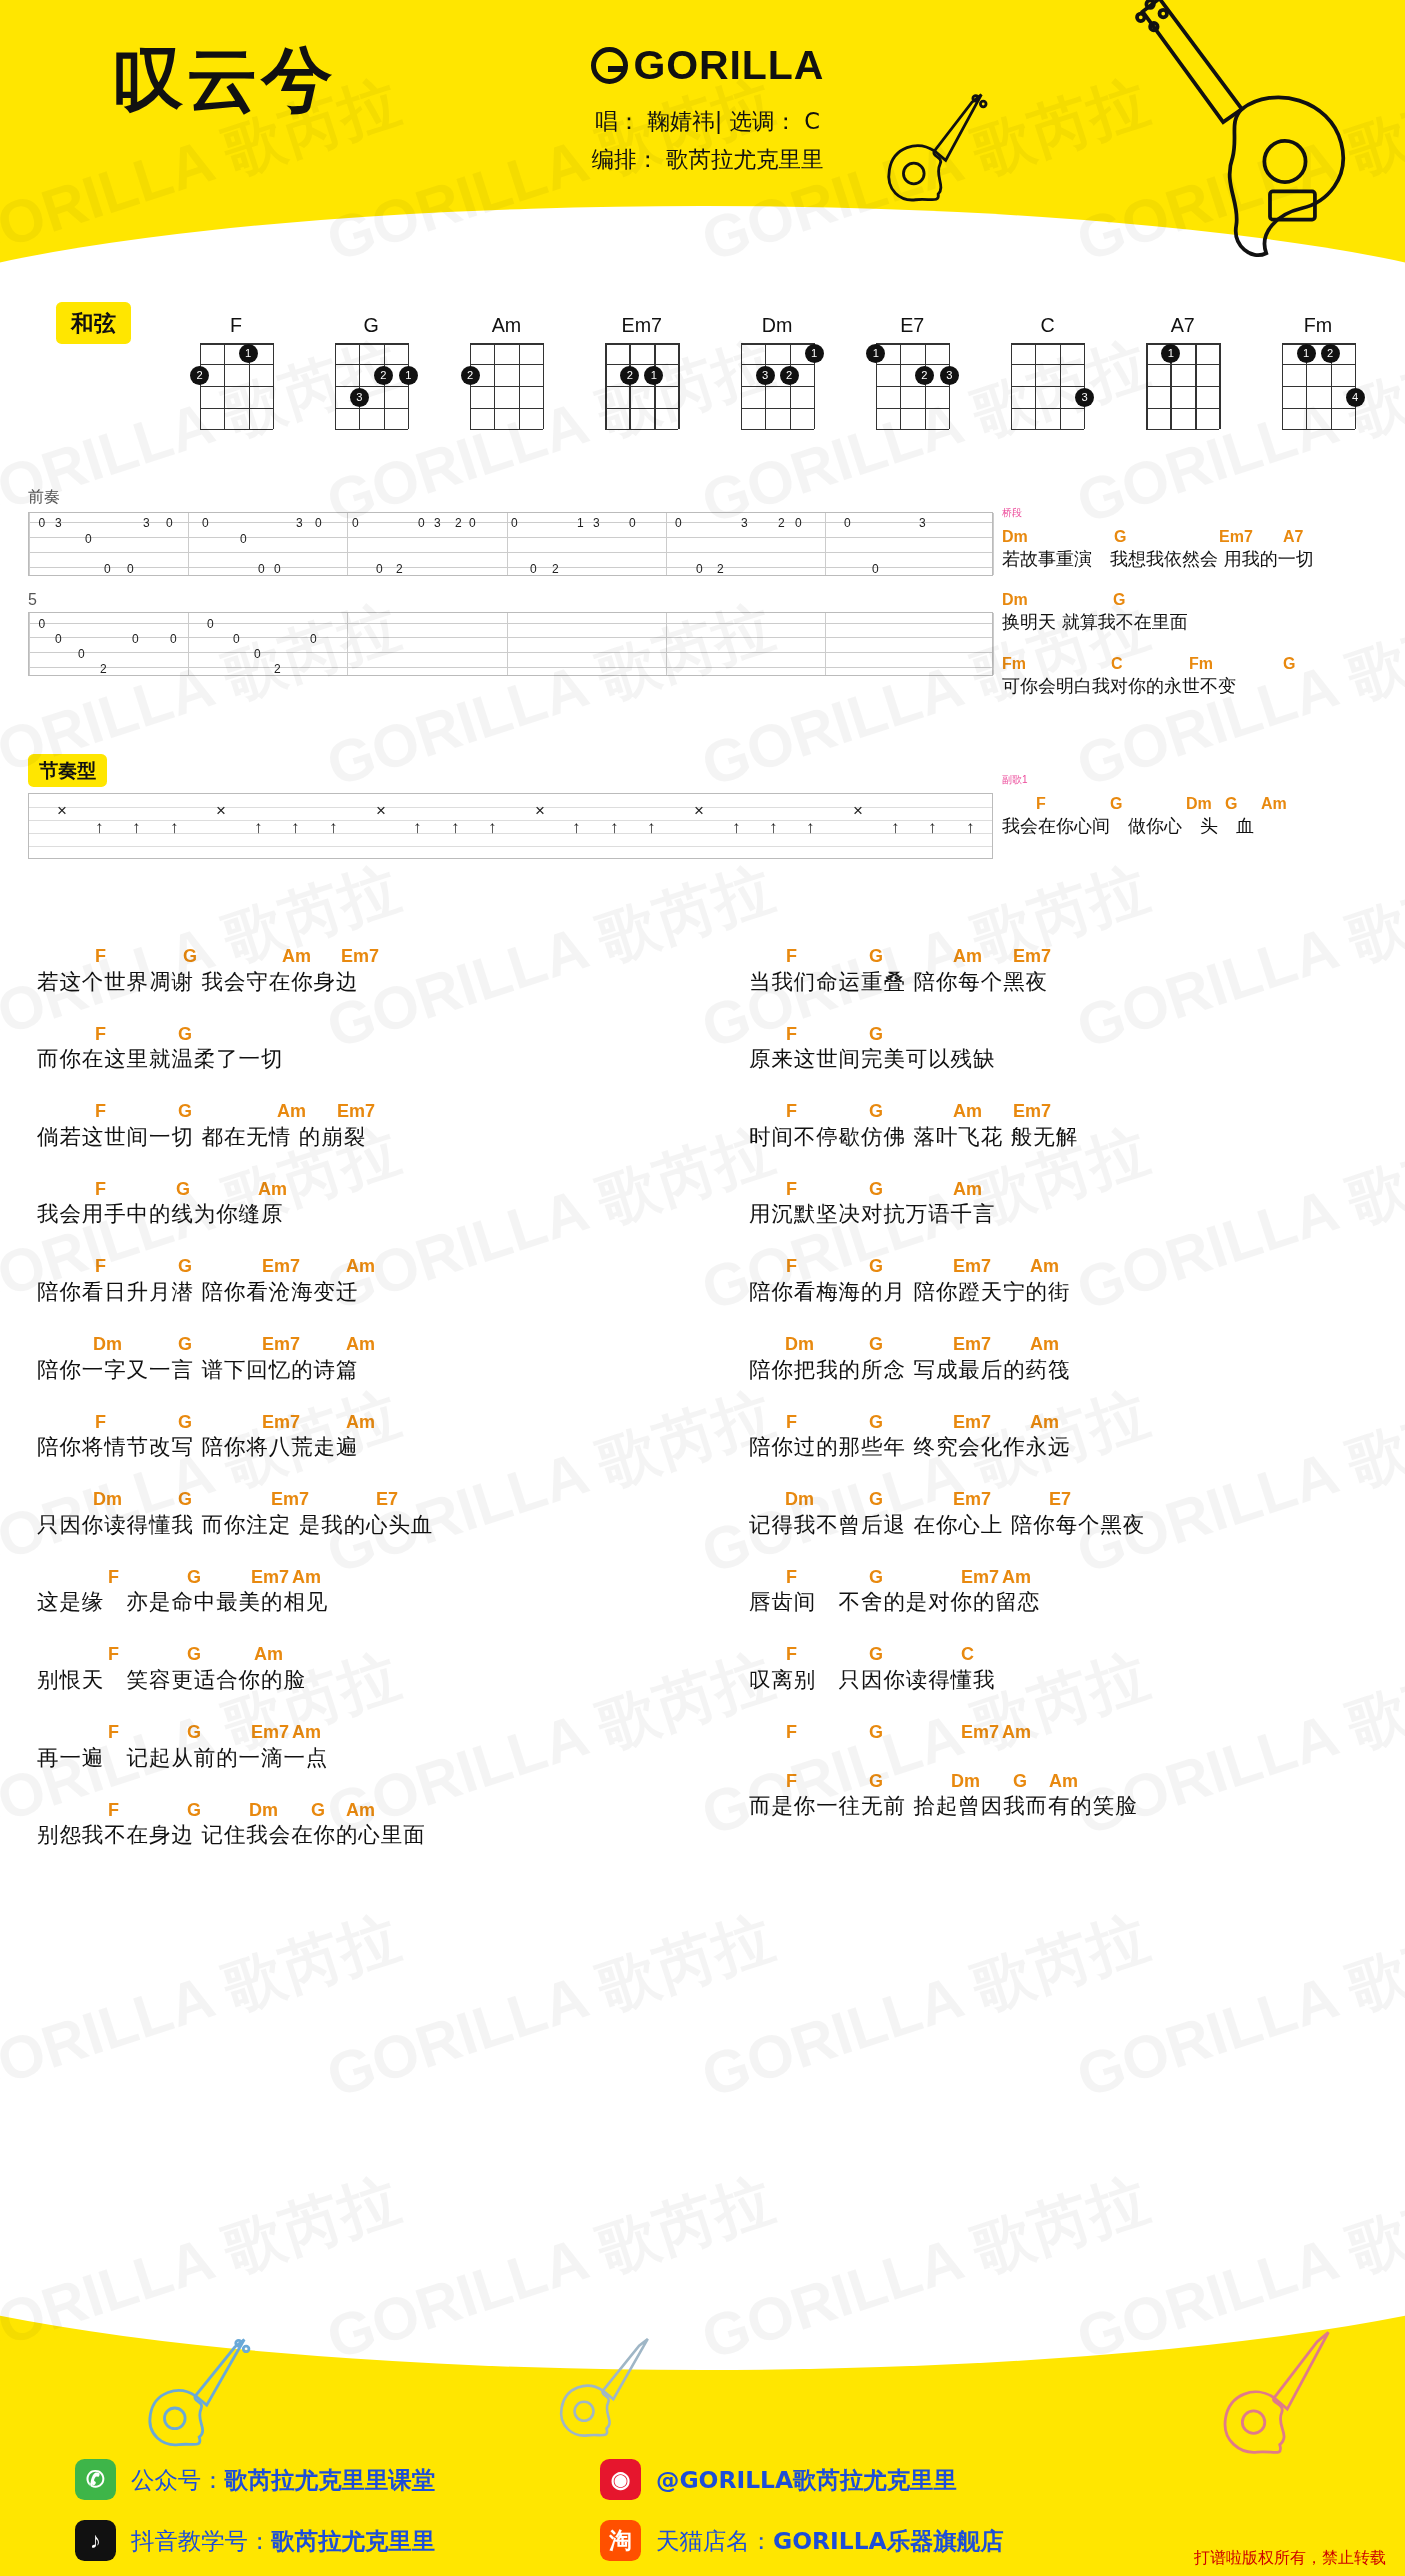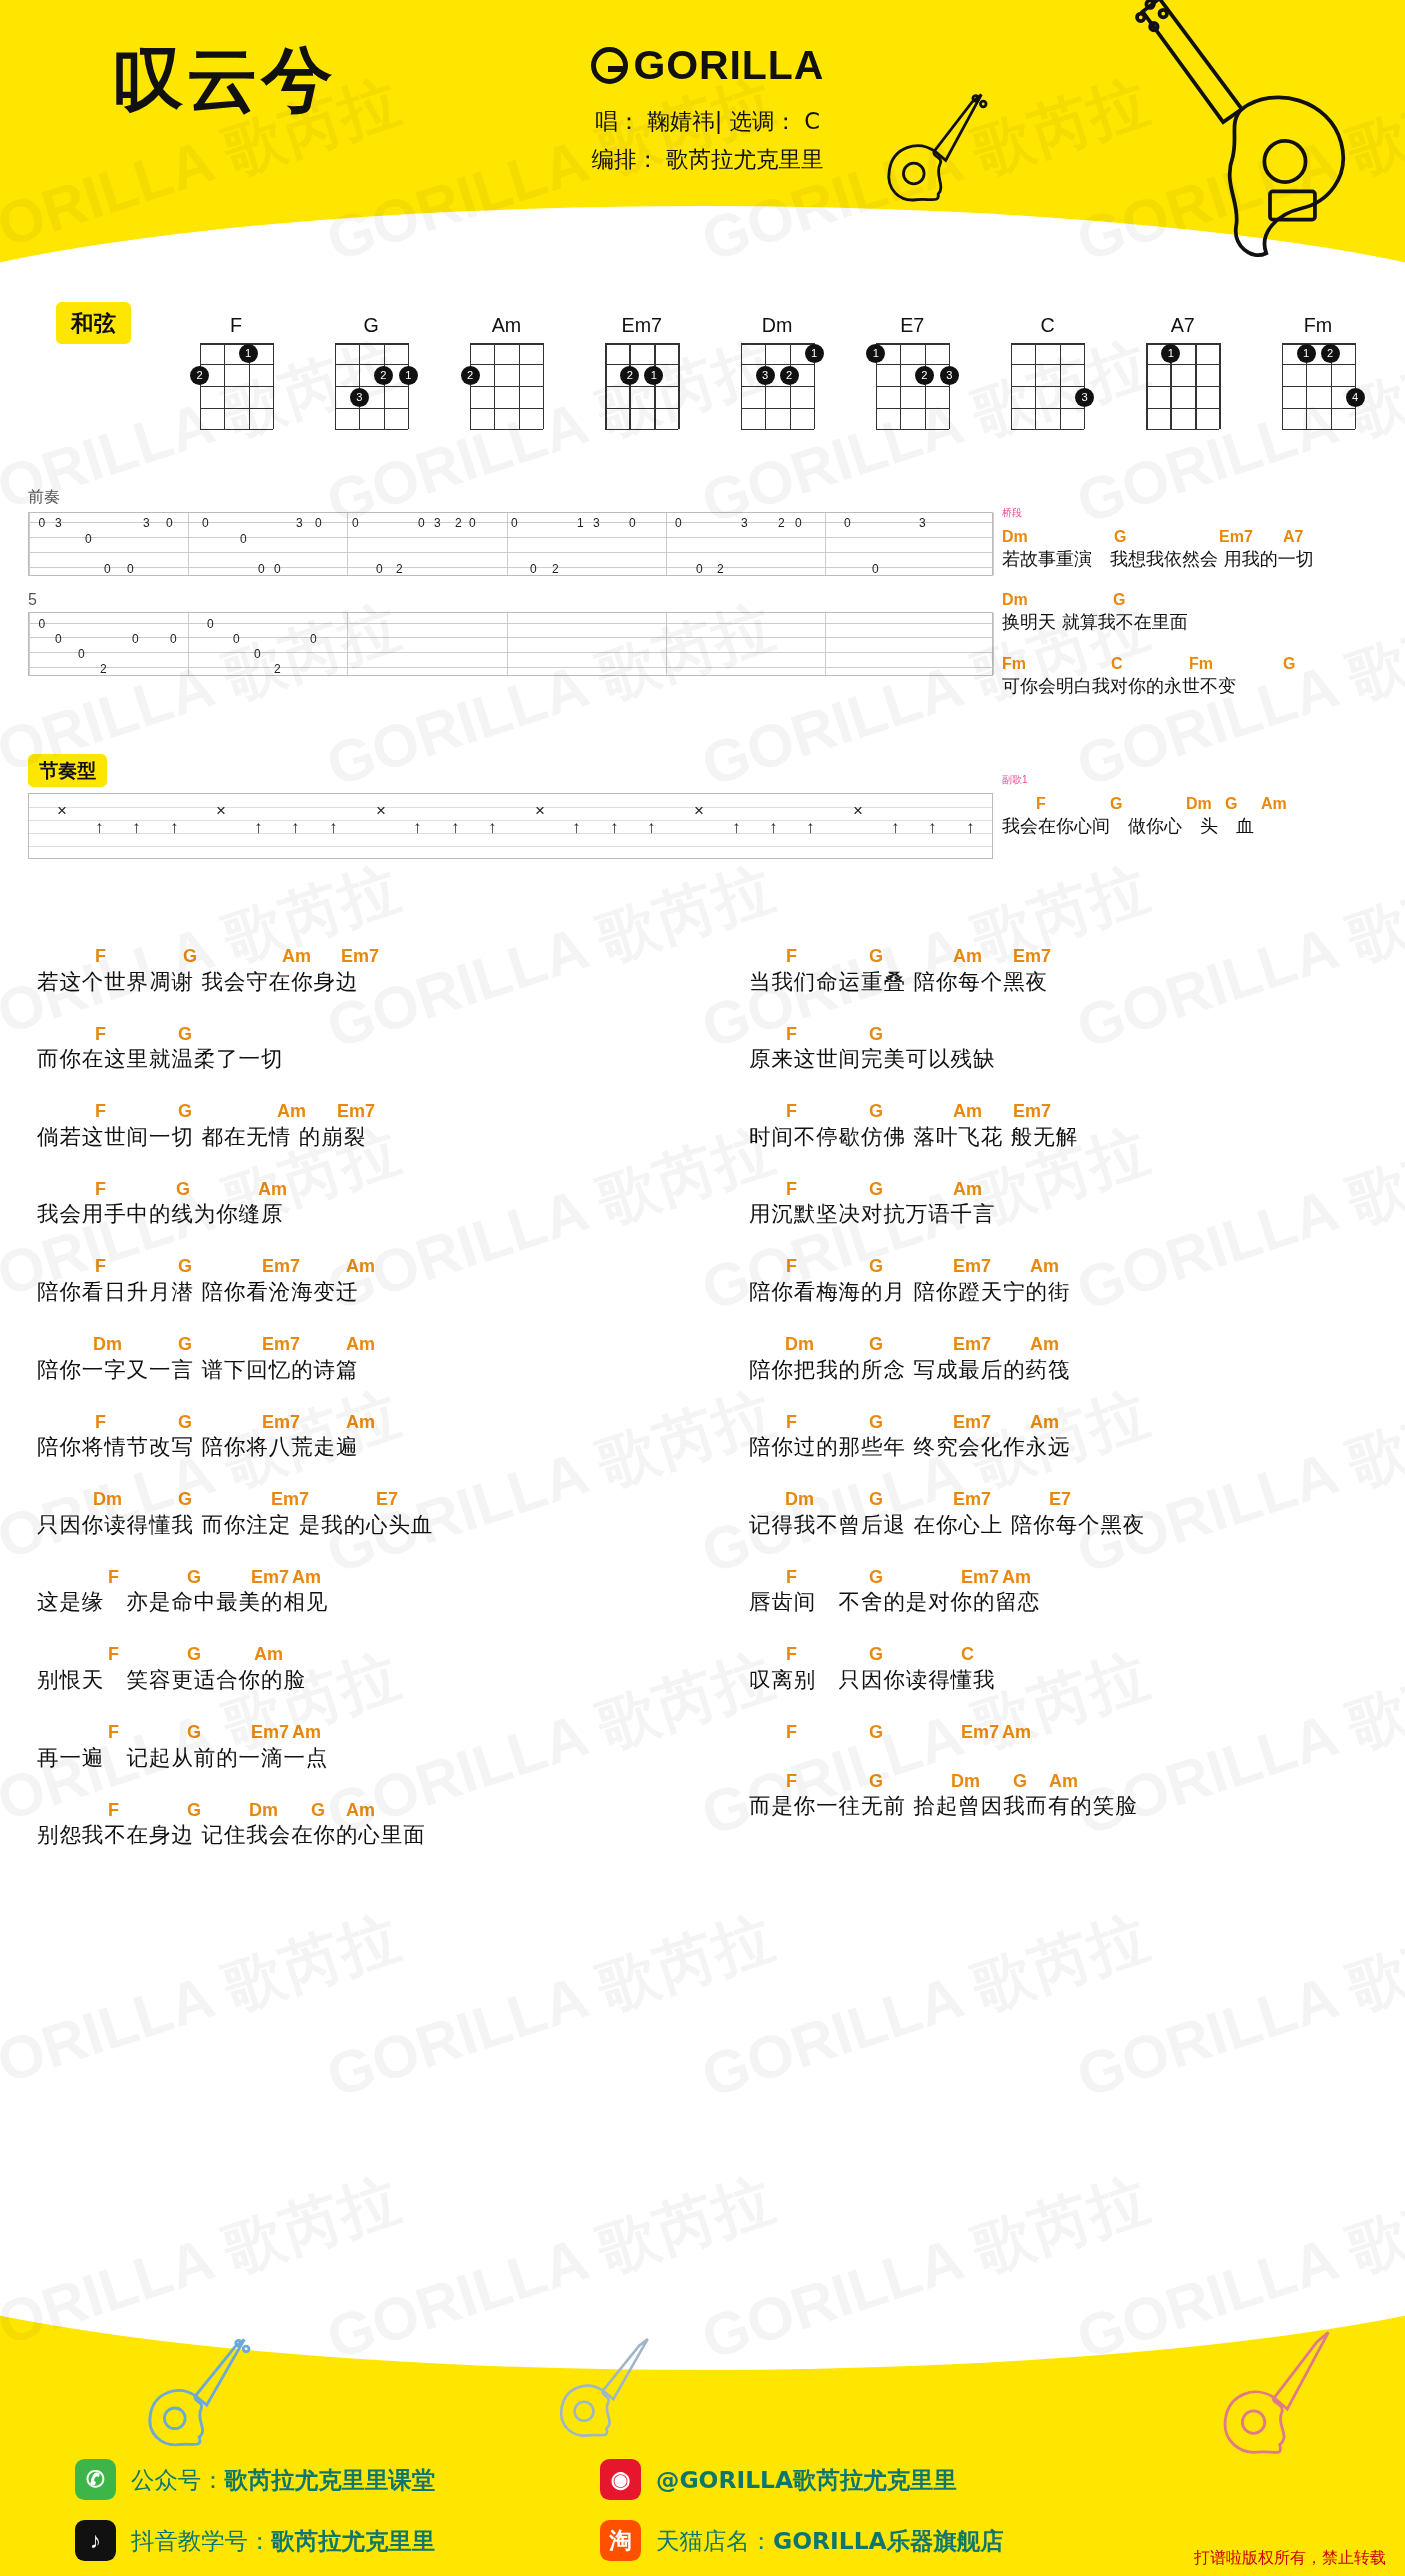--- a/index.html
+++ b/index.html
@@ -116,21 +116,21 @@
     position:absolute; left:0; bottom:0; width:1405px; height:281px;
     background:#ffe600; overflow:hidden;
   }
   .footer-wave {
     position:absolute; left:0; top:-75px; width:1405px; height:150px;
     background:#ffffff; border-radius:0 0 50% 50% / 0 0 100% 100%;
     transform:scaleX(1.3);
   }
   .footer-row { position:absolute; display:flex; align-items:center; gap:15px; }
   .f-icon { width:41px; height:41px; border-radius:9.4px; display:flex; align-items:center; justify-content:center; color:#fff; font-size:22.5px; font-weight:bold; }
-  .f-text { font-size:23.4px; color:#0f766e; font-family:"DejaVu Sans", sans-serif; }
+  .f-text { font-size:23.4px; color:#1d4ed8; font-family:"DejaVu Sans", sans-serif; }
   .f-text b { font-weight:bold; }
   .copyright {
     position:absolute; right:19px; bottom:7.5px; font-size:16px; color:#c00;
     font-family:"DejaVu Sans", sans-serif;
   }
 
   
   .wm {
     position:absolute; color:rgba(0,0,0,0.045); font-size:60px; font-weight:bold;
     transform:rotate(-18deg); pointer-events:none; user-select:none;

